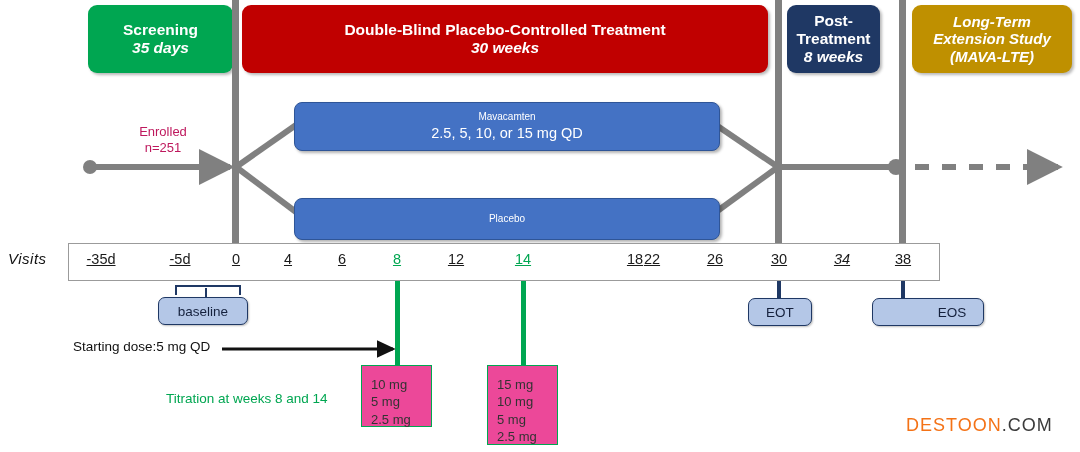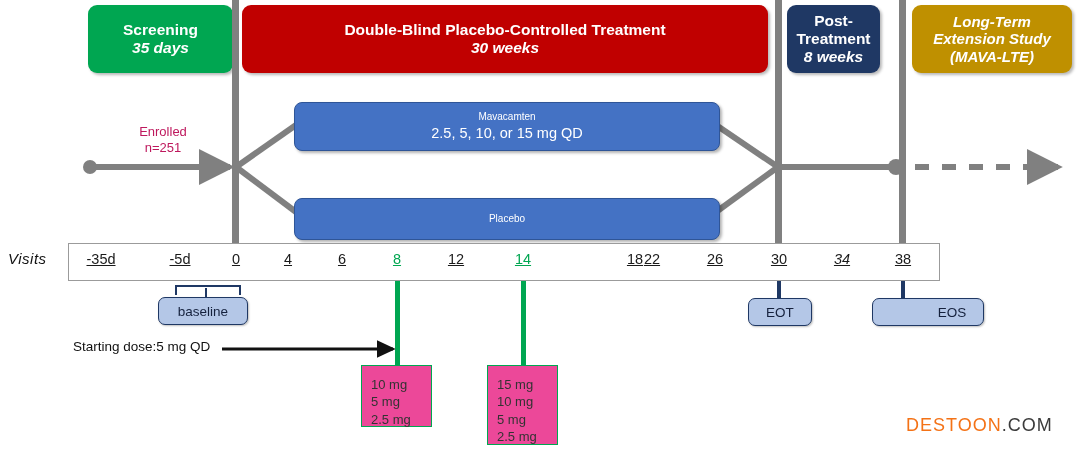--- a/index.html
+++ b/index.html
@@ -158,20 +158,21 @@
   <div class="vline navy" style="left:901px;top:281px;height:18px;"></div>
 
   <div class="bracket" style="left:175px;top:285px;width:62px;height:8px;"></div>
   <div class="bracket-stem" style="left:205px;top:288px;height:10px;"></div>
 
   <div class="pill" style="left:158px;top:297px;width:88px;height:26px;">baseline</div>
   <div class="pill" style="left:748px;top:298px;width:62px;height:26px;">EOT</div>
   <div class="pill" style="left:872px;top:298px;width:62px;height:26px;padding-left:48px;">EOS</div>
 
   <div class="note" style="left:73px;top:339px;">Starting dose:5 mg QD</div>
+  <div class="note green" style="left:166px;top:391px;">Titration at weeks 8 and 14</div>
 
   <div class="dose-box" style="left:361px;top:365px;width:71px;height:62px;">
     <div>10 mg</div>
     <div>5 mg</div>
     <div>2.5 mg</div>
   </div>
 
   <div class="dose-box" style="left:487px;top:365px;width:71px;height:80px;">
     <div>15 mg</div>
     <div>10 mg</div>

